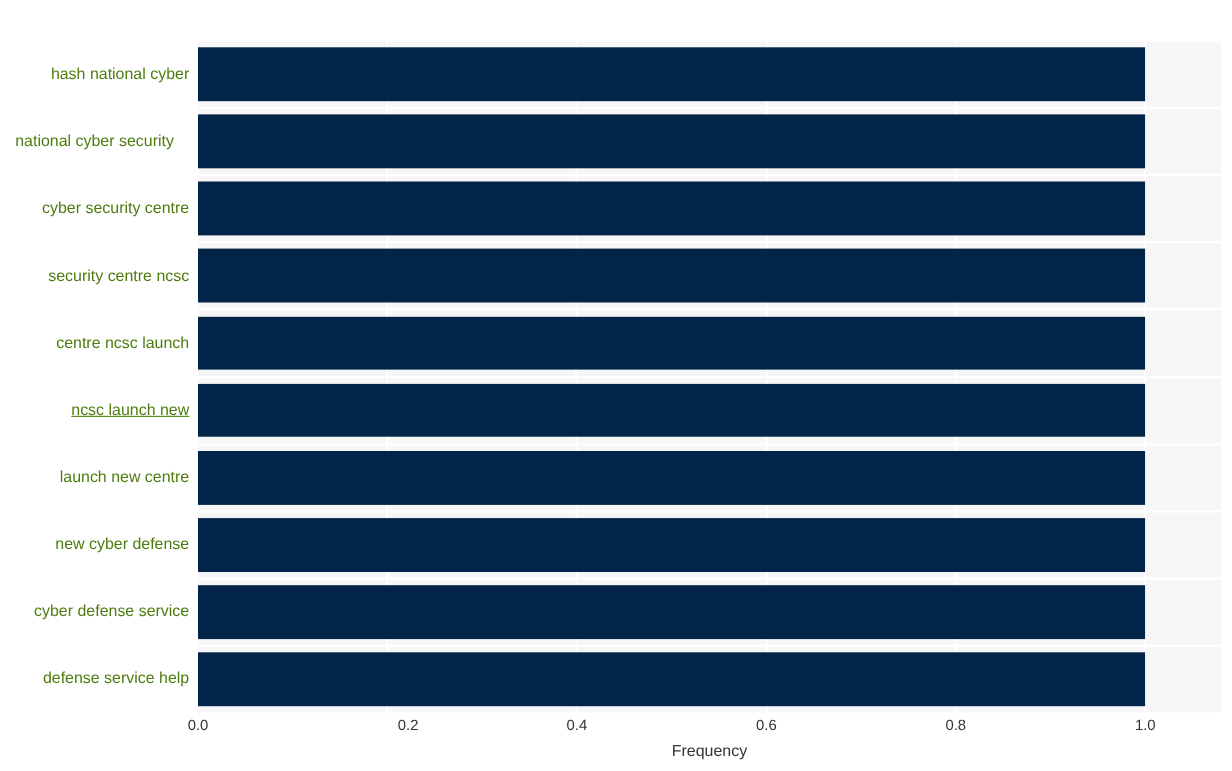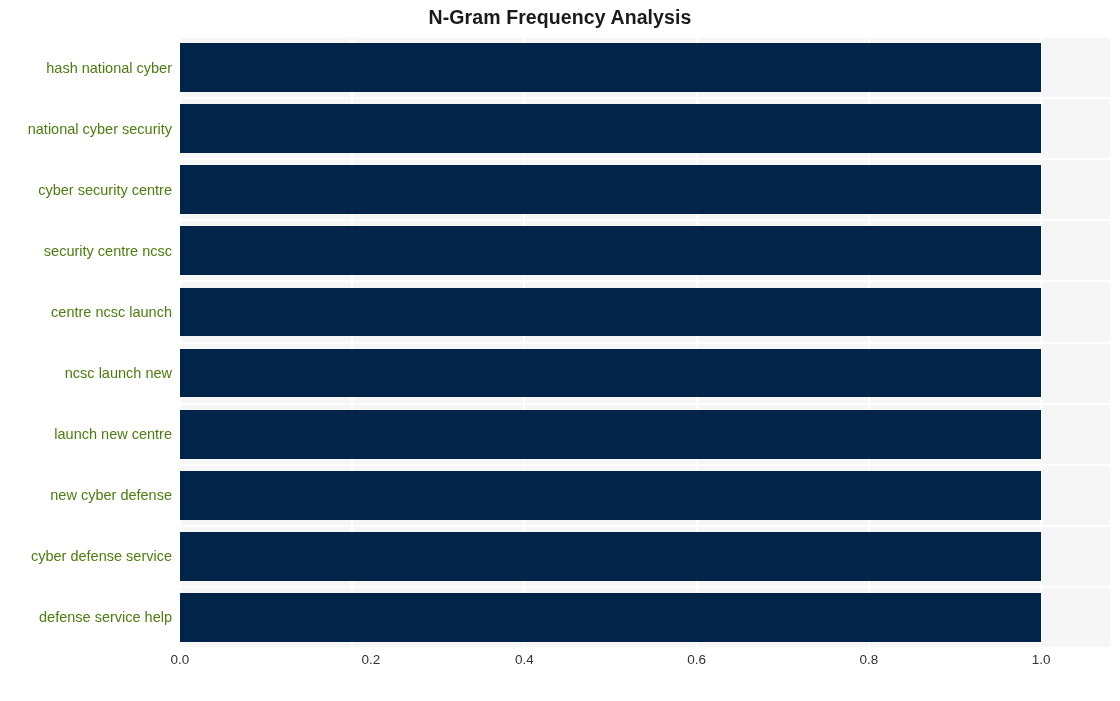--- a/index.html
+++ b/index.html
@@ -110,21 +110,20 @@
     text-align: center;
     font-size: 14.5px;
     color: #333333;
   }
 </style>
 </head>
 <body>
 
 <div class="figure">
 
-  <div class="chart-title">N-Gram Frequency Analysis</div>
 
   <div class="plot-area" id="plot-area">
       <div class="vgrid" style="left: -1px;"></div>
       <div class="vgrid" style="left: 171.222px;"></div>
       <div class="vgrid" style="left: 343.444px;"></div>
       <div class="vgrid" style="left: 515.667px;"></div>
       <div class="vgrid" style="left: 687.889px;"></div>
       <div class="vgrid" style="left: 860.111px;"></div>
       <div class="hgrid" style="top: -1px;"></div>
       <div class="hgrid" style="top: 60.1px;"></div>
@@ -144,34 +143,35 @@
       <div class="bar" title="centre ncsc launch: 1" style="top: 250.51px; height: 48.88px; width: 861.111px; background: rgb(1, 36, 72);"></div>
       <div class="bar" title="ncsc launch new: 1" style="top: 311.61px; height: 48.88px; width: 861.111px; background: rgb(1, 36, 72);"></div>
       <div class="bar" title="launch new cyber: 1" style="top: 372.71px; height: 48.88px; width: 861.111px; background: rgb(1, 36, 72);"></div>
       <div class="bar" title="new cyber defense: 1" style="top: 433.81px; height: 48.88px; width: 861.111px; background: rgb(1, 36, 72);"></div>
       <div class="bar" title="cyber defense service: 1" style="top: 494.91px; height: 48.88px; width: 861.111px; background: rgb(1, 36, 72);"></div>
       <div class="bar" title="defense service help: 1" style="top: 556.01px; height: 48.88px; width: 861.111px; background: rgb(1, 36, 72);"></div>
     </div>
 
   <div class="ylabels" id="ylabels">
       <div class="ylabel" style="top: 30.55px;">hash national cyber</div>
-      <div class="ylabel" style="top: 91.65px;">national cyber security</div>
+      <div class="ylabel" style="top: 91.65px; text-align: center;">national cyber security</div>
       <div class="ylabel" style="top: 152.75px; margin-left: 21px;">cyber security centre</div>
       <div class="ylabel" style="top: 213.85px;">security centre ncsc</div>
       <div class="ylabel" style="top: 274.95px;">centre ncsc launch</div>
-      <div class="ylabel" style="top: 336.05px;">ncsc launch new</div>
+      <div class="ylabel" style="top: 336.05px; text-decoration: underline;">ncsc launch new</div>
       <div class="ylabel" style="top: 397.15px;">launch new centre</div>
       <div class="ylabel" style="top: 458.25px;">new cyber defense</div>
       <div class="ylabel" style="top: 519.35px;">cyber defense service</div>
       <div class="ylabel" style="top: 580.45px;">defense service help</div>
     </div>
 
   <div class="xlabels" id="xlabels">
       <div class="xtick" style="left: 180px;">0.0</div>
       <div class="xtick" style="left: 371px; text-align: center;">0.2</div>
       <div class="xtick" style="left: 524.444px;">0.4</div>
       <div class="xtick" style="left: 696.667px;">0.6</div>
       <div class="xtick" style="left: 868.889px;">0.8</div>
       <div class="xtick" style="left: 1041.11px;">1.0</div>
     </div>
 
+  <div class="xaxis-title">Frequency</div>
 
 </div>
 
 </body></html>

